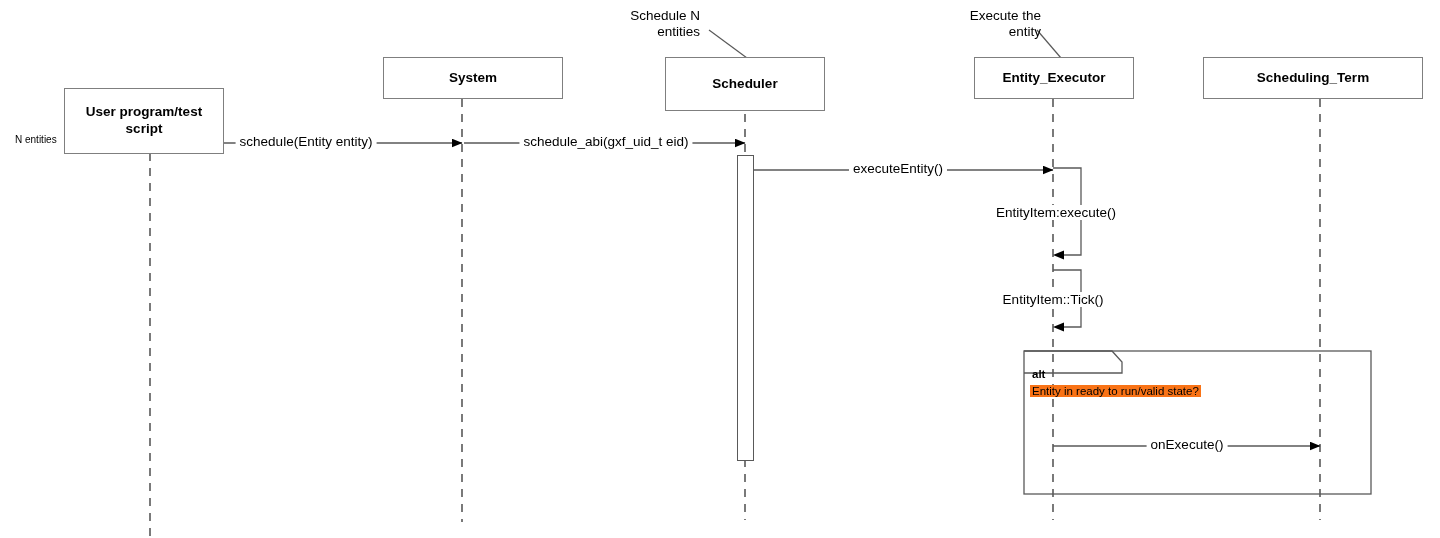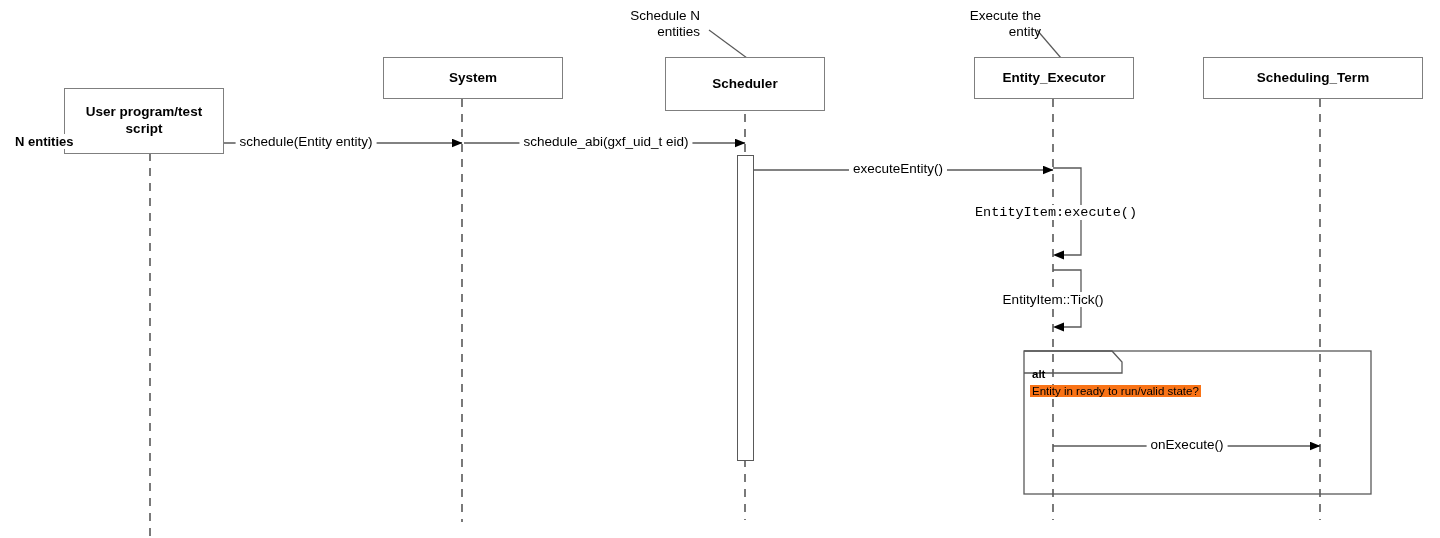--- a/index.html
+++ b/index.html
@@ -35,26 +35,25 @@
     text-align: center;
     font-weight: bold;
     font-size: 13.5px;
     color: #000000;
     line-height: 1.25;
     padding: 2px 4px;
   }
   
   .lbl {
     position: absolute;
-    font-size: 13px;
+    font-size: 10px;
     color: #000000;
     white-space: nowrap;
     background: #ffffff;
     padding: 0 3px;
-    font-weight: bold;
   }
   .note-lbl {
     position: absolute;
     font-size: 13.5px;
     color: #000000;
     text-align: right;
     line-height: 1.22;
     white-space: pre-line;
   }
   .msg-lbl {
@@ -170,21 +169,21 @@
   <div class="activation" style="left:737px; top:155px; width:17px; height:306px;"></div>
 
   <div class="lbl" style="left:12px; top:134px;">N entities</div>
 
   <div class="msg-lbl" style="left:306px; top:134px;">schedule(Entity entity)</div>
 
   <div class="msg-lbl" style="left:606px; top:134px;">schedule_abi(gxf_uid_t eid)</div>
 
   <div class="msg-lbl" style="left:898px; top:161px;">executeEntity()</div>
 
-  <div class="msg-lbl" style="left:1056px; top:205px;font-family:Liberation Mono, monospace;">EntityItem:execute()</div>
+  <div class="msg-lbl" style="left:1056px; top:205px;">EntityItem:execute()</div>
 
   <div class="msg-lbl" style="left:1053px; top:292px;">EntityItem::Tick()</div>
 
   <div class="msg-lbl" style="left:1187px; top:437px;">onExecute()</div>
 
   <div class="frag-tag" style="left:1032px; top:368px;">alt</div>
 
   <div class="frag-cond" style="left:1030px; top:385px;">Entity in ready to run/valid state?</div>
 
 </div>

